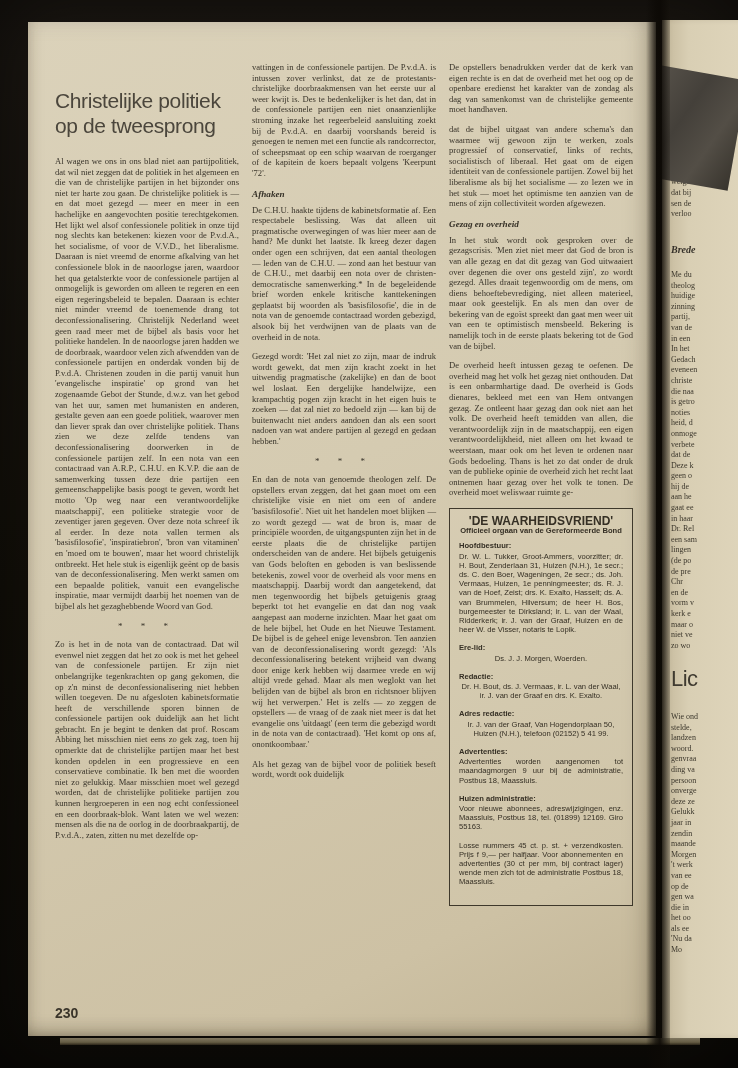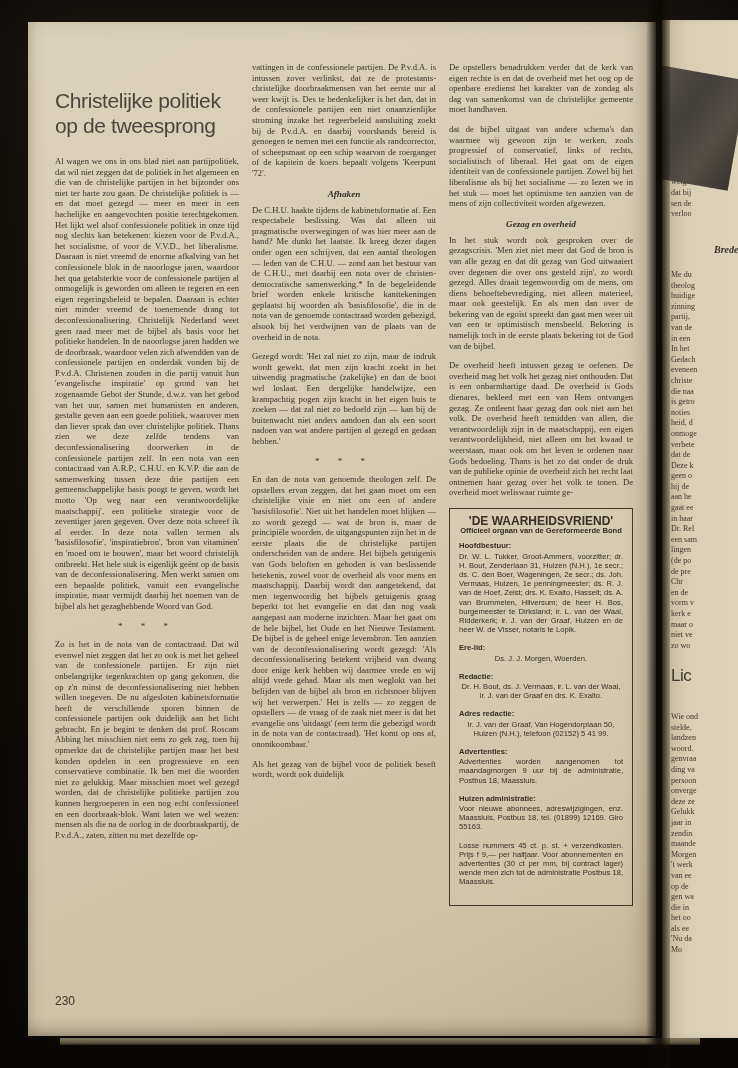--- a/index.html
+++ b/index.html
@@ -21,63 +21,63 @@
   .content { position:absolute; left:27px; top:40px; width:578px; display:flex; gap:13px; }
   .col { width:184px; font-size:8.6px; line-height:10.6px; color:#39342a;
          text-align:justify; letter-spacing:0; }
   .col p { margin:0 0 9px 0; }
 
   .title { font-family:"Liberation Sans", sans-serif; font-weight:normal;
            font-size:21px; line-height:25px; letter-spacing:-0.4px;
            color:#4b463c; margin:26px 0 18px 0; white-space:nowrap; }
 
   .subhead { font-family:"Liberation Serif", serif; font-style:italic; font-weight:bold;
-             font-size:9.2px; line-height:12px; margin:5px 0 5px 0; text-align:center; color:#363127; }
+             font-size:9.2px; line-height:12px; margin:5px 0 5px 0; text-align:left; color:#363127; }
 
   .stars { text-align:center; letter-spacing:8px; font-size:9px; margin:3px 0 8px 0; color:#39342a; }
 
   
   .infobox { margin-top:10px; border:1.5px solid #3e382b; padding:8px 9px 9px 9px;
              font-family:"Liberation Sans", sans-serif; font-size:7.6px; line-height:9.2px;
              color:#352f24; background:rgba(255,252,240,.07); }
   .bx-title { text-align:center; font-weight:bold; font-size:12px; }
   .bx-sub   { text-align:center; font-weight:bold; margin-bottom:6px; }
   .bx-head  { text-align:left; font-weight:bold; font-size:7.6px; margin:5px 0 1px 0;
               font-family:"Liberation Sans", sans-serif; }
   .bx-text  { text-align:justify; margin:0; }
   .bx-text.center { text-align:center; }
   .bx-footer { margin-top:6px; text-align:justify; }
 
-  .pagenum { position:absolute; left:27px; bottom:28px;
-             font-family:"Liberation Sans", sans-serif; font-weight:normal;
-             font-size:12px; color:#39342a; }
+  .pagenum { position:absolute; left:27px; bottom:15px;
+             font-family:"Liberation Sans", sans-serif; font-weight:bold;
+             font-size:14px; color:#39342a; }
 
   
   .gutter { position:absolute; left:646px; top:0; width:24px; height:1068px; z-index:5;
             background:linear-gradient(90deg, rgba(12,9,5,0) 0%, rgba(12,9,5,.75) 40%,
                         rgba(12,9,5,.92) 58%, rgba(25,20,12,.25) 100%); }
 
   .page-right { position:absolute; left:662px; top:20px; width:76px; height:1018px; z-index:1;
      background:linear-gradient(90deg,#c3b79a 0%, #d9cfb4 35%, #ded4ba 100%);
      overflow:hidden;
      box-shadow: inset 6px 0 10px -6px rgba(40,30,15,.5); }
 
   .dark-block { position:absolute; left:-12px; top:52px; width:88px; height:112px; z-index:2;
      transform:rotate(10deg);
      background:linear-gradient(115deg,#57524a 0%, #44403a 38%, #534e46 68%, #38342d 100%); }
 
   .frag { position:absolute; left:9px; right:0; white-space:pre-line;
           font-size:8px; line-height:10.6px; color:#3c372c; text-align:left; z-index:1; }
   .frag-top { top:62px; }
   .frag-head { position:absolute; left:9px; top:224px; font-style:italic; font-weight:bold;
-               font-size:10px; color:#36312a; z-index:1;padding-left:43px; }
+               font-size:10px; color:#36312a; z-index:1; }
   .frag-mid { top:250px; }
   .frag-big { position:absolute; left:9px; top:646px; z-index:1;
               font-family:"Liberation Sans", sans-serif; font-weight:normal;
-              font-size:17px; color:#3f3a30; letter-spacing:-0.5px; }
+              font-size:22px; color:#3f3a30; letter-spacing:-0.5px; }
   .frag-bottom { top:692px; }
 
   .edge-strip { position:absolute; left:60px; top:1038px; width:640px; height:7px; z-index:0;
      background:linear-gradient(180deg,#b0a486 0%, #8d815f 60%, #3a3221 100%); opacity:.7; }
 </style>
 </head>
 <body>
 
 <div class="scene">
 

